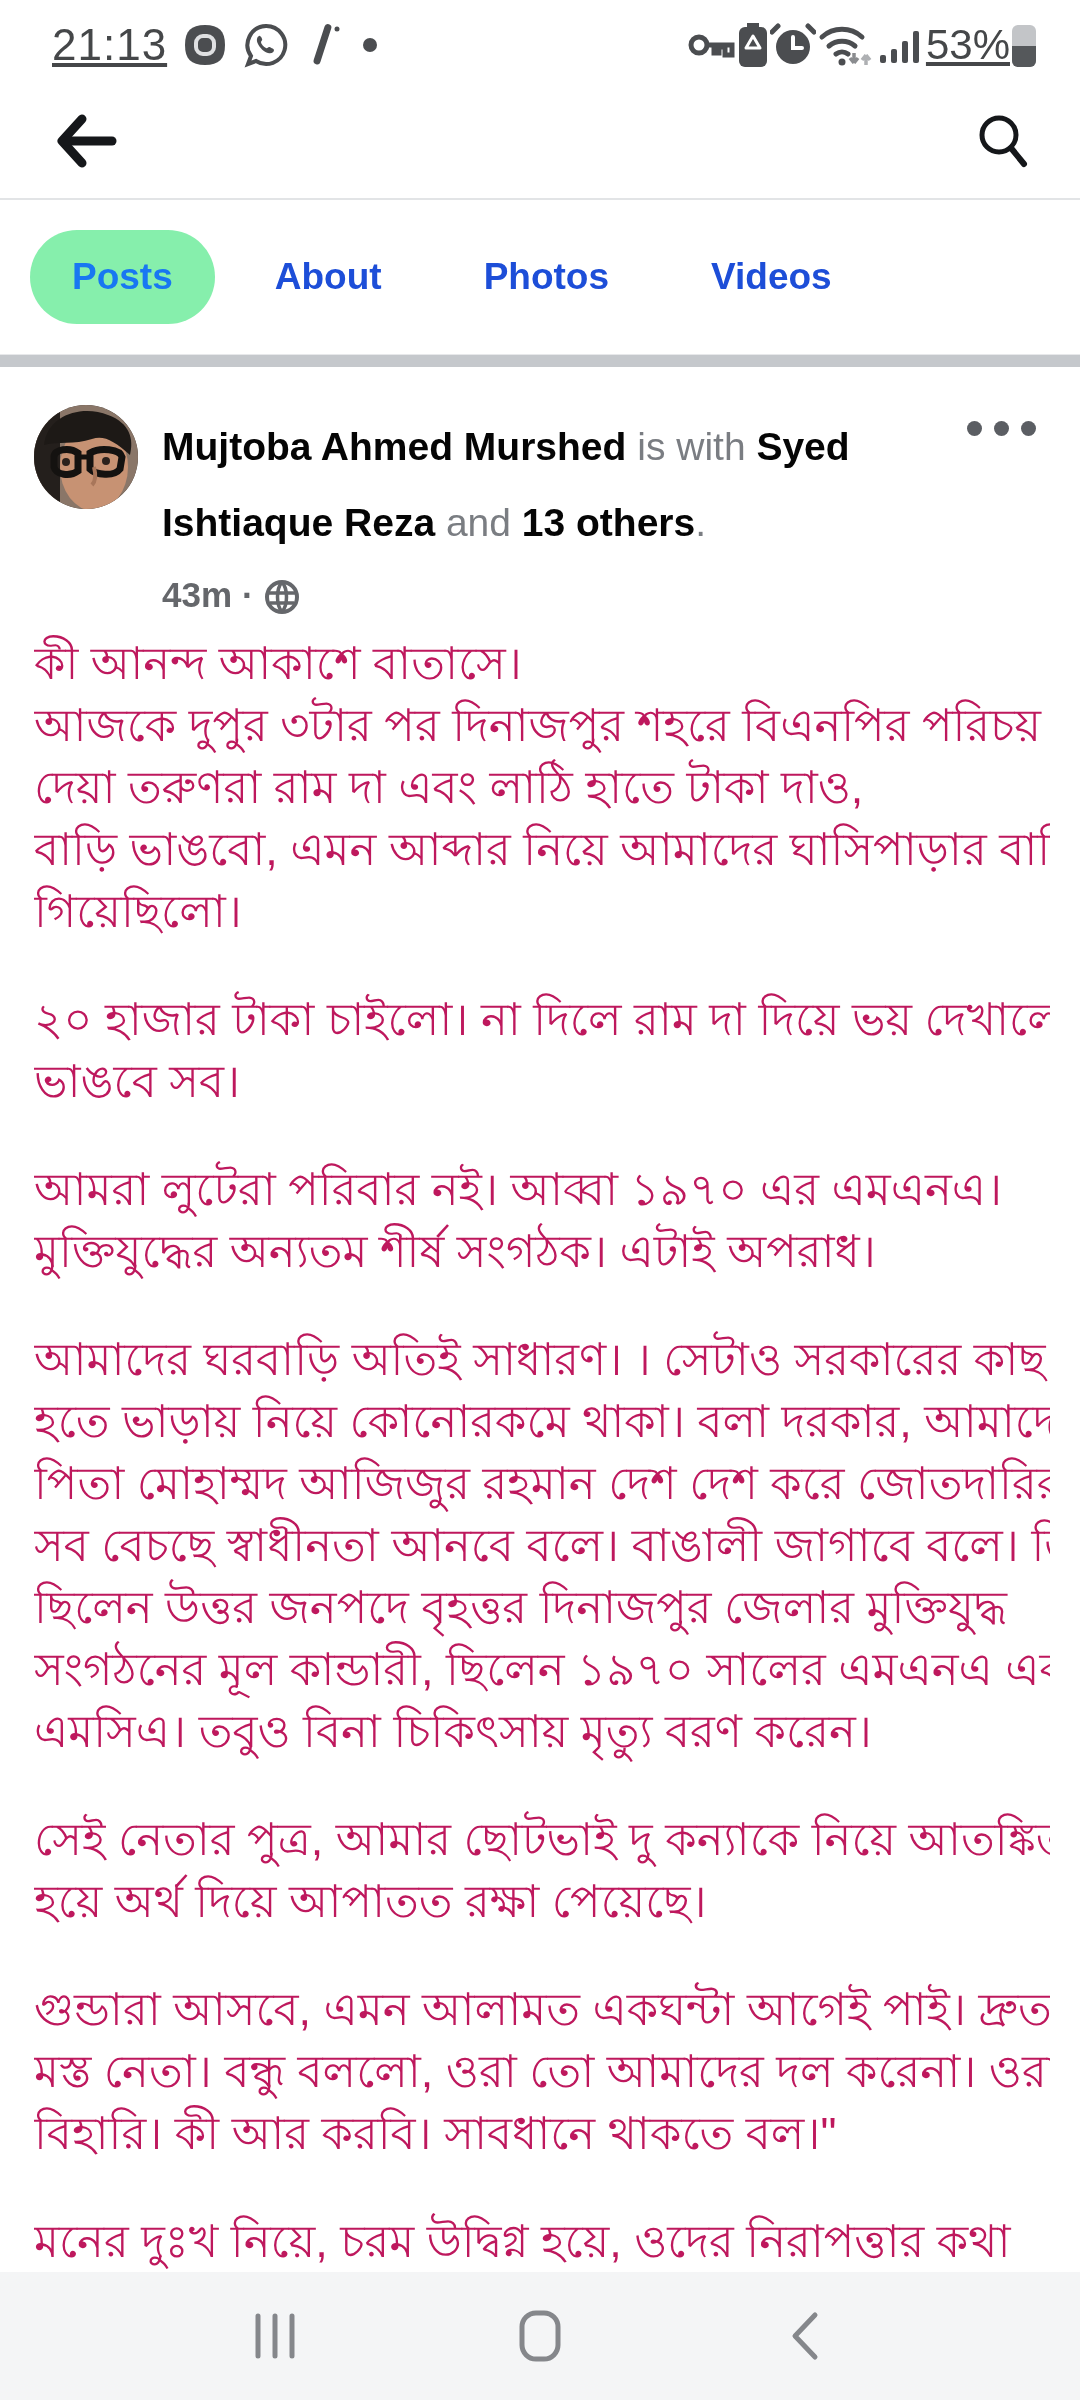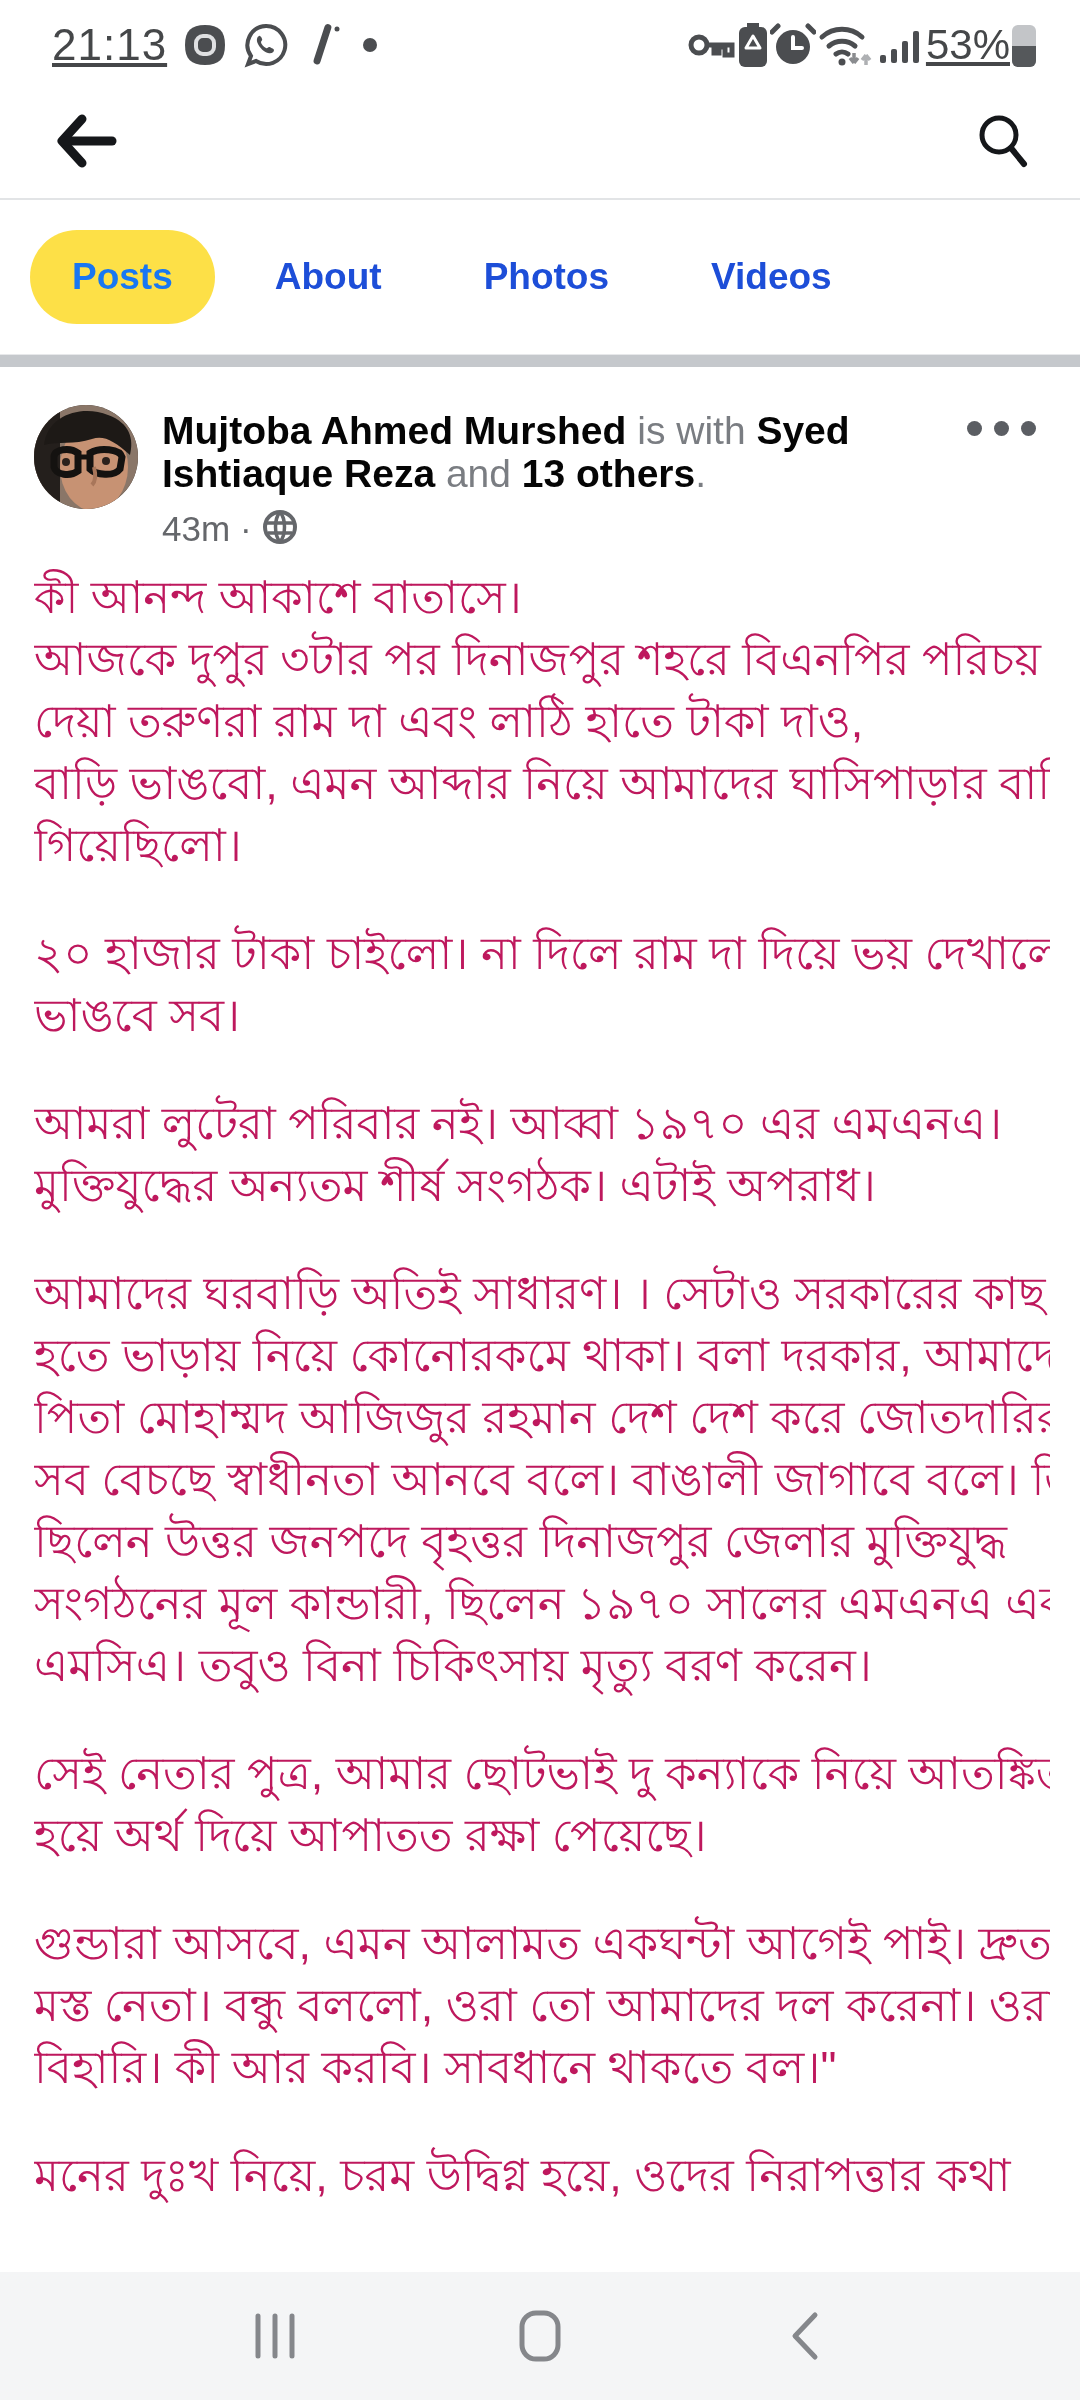--- a/index.html
+++ b/index.html
@@ -26,33 +26,33 @@
   }
   
   .tabsrow{
     height:155px;display:flex;align-items:center;gap:0;
     padding:0 30px;border-bottom:1px solid #e7e8ea;box-sizing:border-box;
   }
   .tab{
     font-size:37px;font-weight:600;color:#1d4ed8;
     padding:26px 42px;border-radius:60px;cursor:pointer;
   }
-  .tab.active{color:#1877f2;background:#fde047;}
+  .tab.active{color:#1877f2;background:#86efac;}
   .bigdivider{height:12px;background:#c5c8cc;}
   
   .post{position:relative;background:#fff;padding:38px 30px 0 34px;}
   .post-head{display:flex;}
   .avatar{
     width:104px;height:104px;border-radius:50%;flex:0 0 104px;overflow:hidden;
     background:#3a342f;
   }
   .headtext{margin-left:24px;padding-top:4px;width:800px;}
-  .headline{font-size:39px;line-height:43px;color:#050505;font-weight:700;}
+  .headline{font-size:39px;line-height:76px;color:#050505;font-weight:700;}
   .headline .g{color:#7a7d82;font-weight:400;}
-  .meta{font-size:35px;color:#65676b;margin-top:14px;display:flex;align-items:flex-start;gap:10px;}
+  .meta{font-size:35px;color:#65676b;margin-top:14px;display:flex;align-items:flex-end;gap:10px;font-weight:bold;}
   .dots{
     position:absolute;right:36px;top:46px;display:flex;gap:12px;cursor:pointer;padding:8px;
   }
   .dots i{width:15px;height:15px;border-radius:50%;background:#5b5e63;display:block;}
   
   .body-text{margin-top:18px;color:#be185d;}
   .bl{
     font-size:45px;line-height:62px;height:62px;white-space:nowrap;overflow:hidden;
   }
   .bl.gap{height:46px;}

